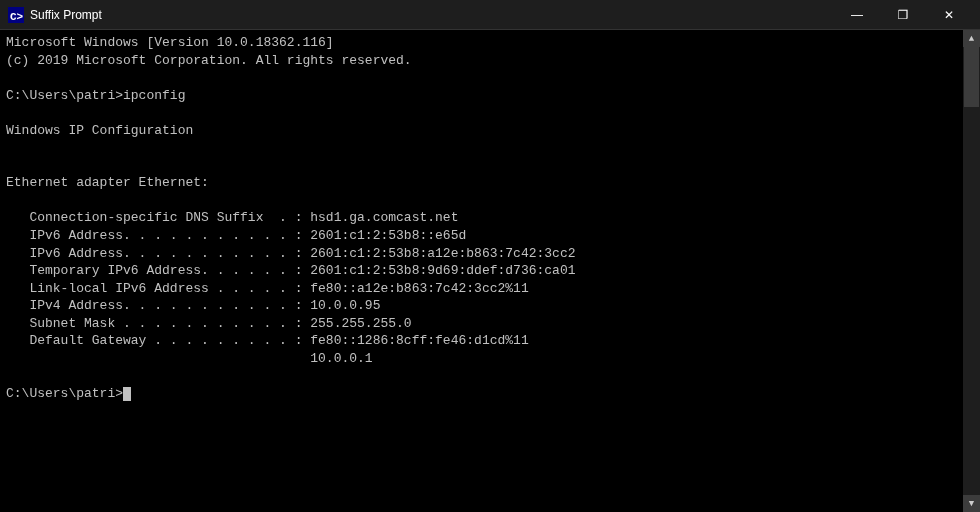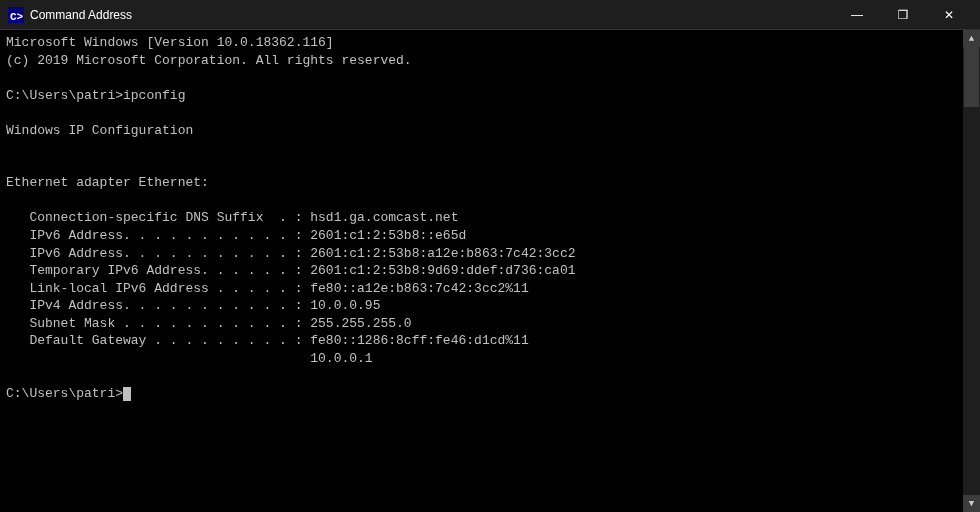--- a/index.html
+++ b/index.html
@@ -126,21 +126,21 @@
 <body>
 
 <div class="titlebar">
   <div class="titlebar-left">
     <div class="titlebar-icon">
       <svg width="16" height="16" viewBox="0 0 16 16">
         <rect width="16" height="16" fill="#000080"></rect>
         <text x="2" y="13" font-size="11" fill="white" font-family="Courier New" font-weight="bold">C&gt;</text>
       </svg>
     </div>
-    <span class="titlebar-title">Command Address</span>
+    <span class="titlebar-title">Suffix Prompt</span>
   </div>
   <div class="titlebar-controls">
     <button class="titlebar-btn">—</button>
     <button class="titlebar-btn">❐</button>
     <button class="titlebar-btn close">✕</button>
   </div>
 </div>
 
 <div class="terminal">
   <div class="terminal-content" id="terminal-output">Microsoft Windows [Version 10.0.18362.116]

